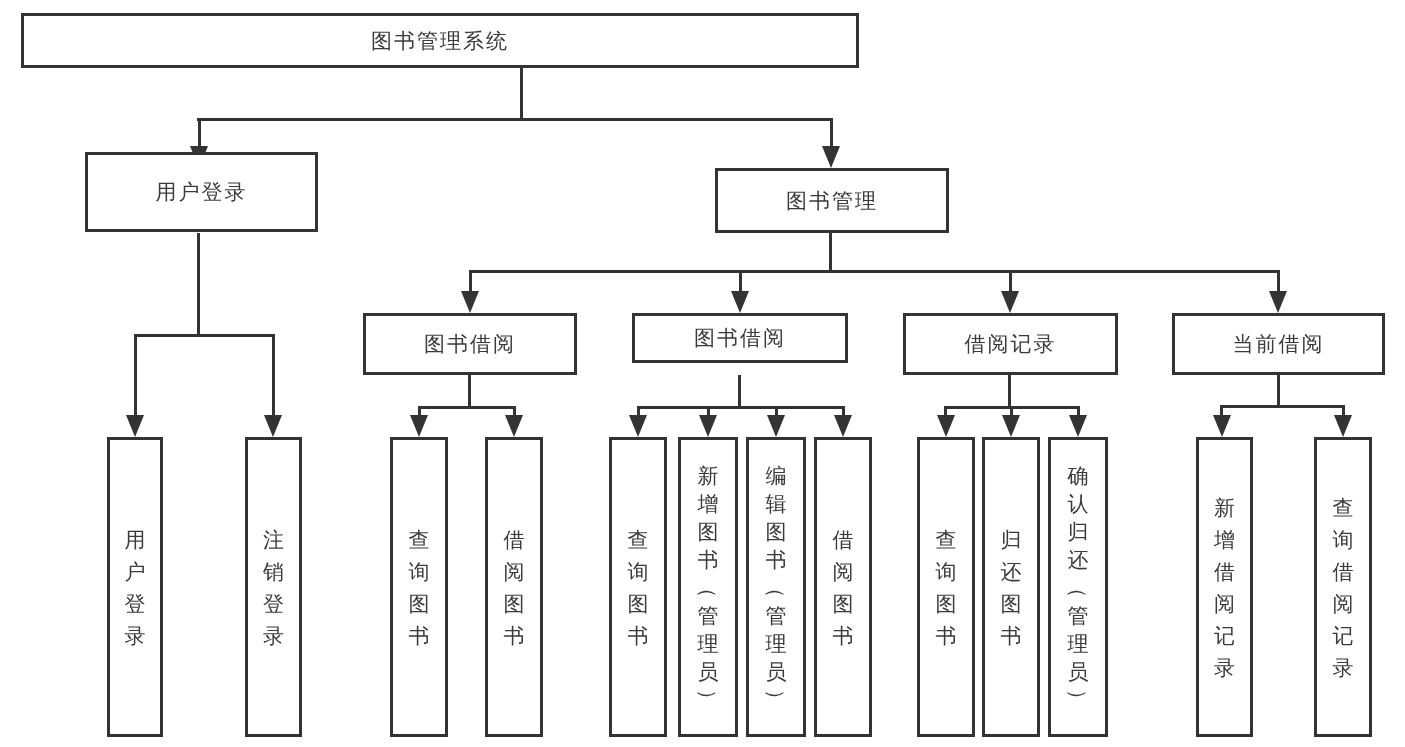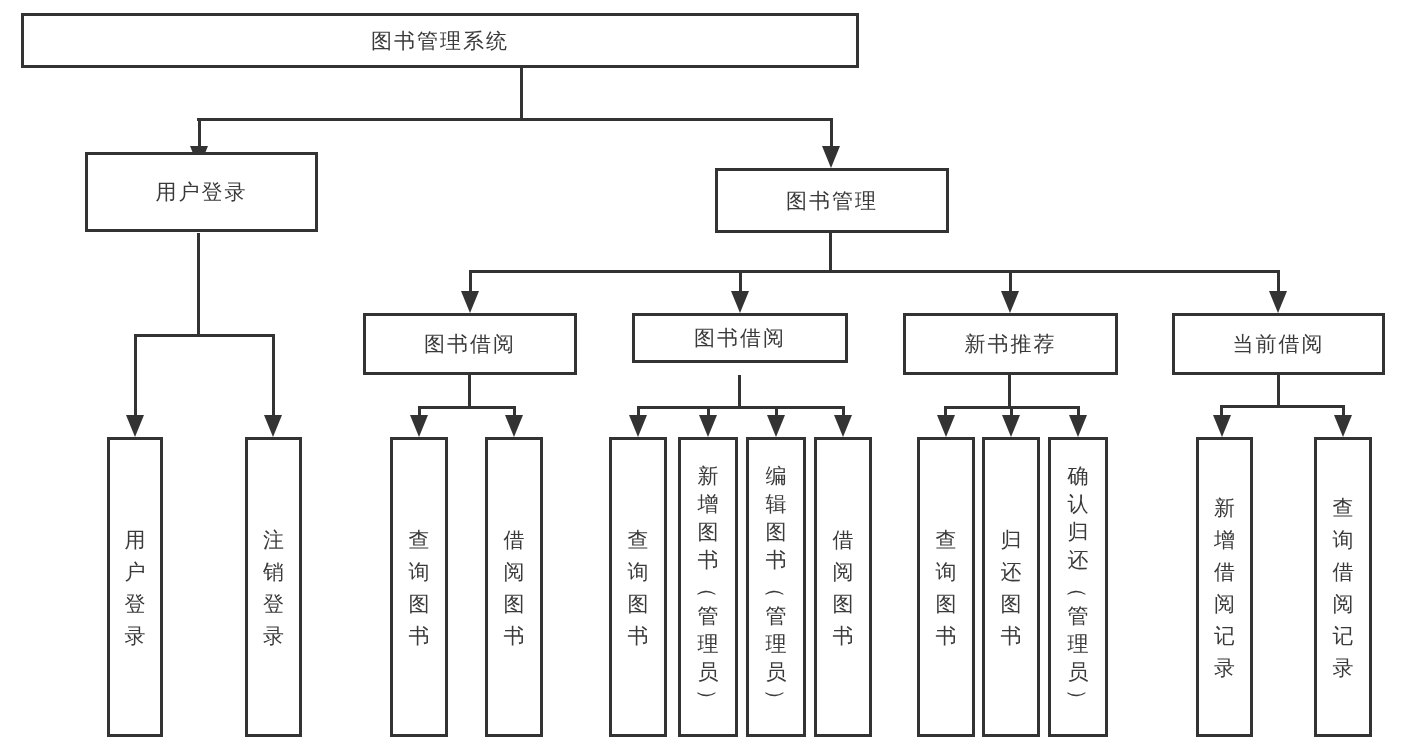--- a/index.html
+++ b/index.html
@@ -63,21 +63,21 @@
   <div class="tri" style="left:461px;top:291px;"></div>
   <div class="line" style="left:739px;top:270px;width:3px;height:21px;"></div>
   <div class="tri" style="left:731px;top:291px;"></div>
   <div class="line" style="left:1009px;top:270px;width:3px;height:21px;"></div>
   <div class="tri" style="left:1001px;top:291px;"></div>
   <div class="line" style="left:1277px;top:270px;width:3px;height:21px;"></div>
   <div class="tri" style="left:1269px;top:291px;"></div>
 
   <div class="box hlabel" style="left:363px;top:313px;width:214px;height:62px;">图书借阅</div>
   <div class="box hlabel" style="left:632px;top:313px;width:216px;height:50px;">图书借阅</div>
-  <div class="box hlabel" style="left:903px;top:313px;width:215px;height:62px;">新书推荐</div>
+  <div class="box hlabel" style="left:903px;top:313px;width:215px;height:62px;">借阅记录</div>
   <div class="box hlabel" style="left:1172px;top:313px;width:213px;height:62px;">当前借阅</div>
 
   <div class="line" style="left:468px;top:375px;width:3px;height:34px;"></div>
   <div class="line" style="left:418px;top:406px;width:98px;height:3px;"></div>
   <div class="line" style="left:418px;top:406px;width:3px;height:9px;"></div>
   <div class="tri" style="left:410px;top:415px;"></div>
   <div class="line" style="left:513px;top:406px;width:3px;height:9px;"></div>
   <div class="tri" style="left:505px;top:415px;"></div>
 
   <div class="line" style="left:738px;top:375px;width:3px;height:34px;"></div>

